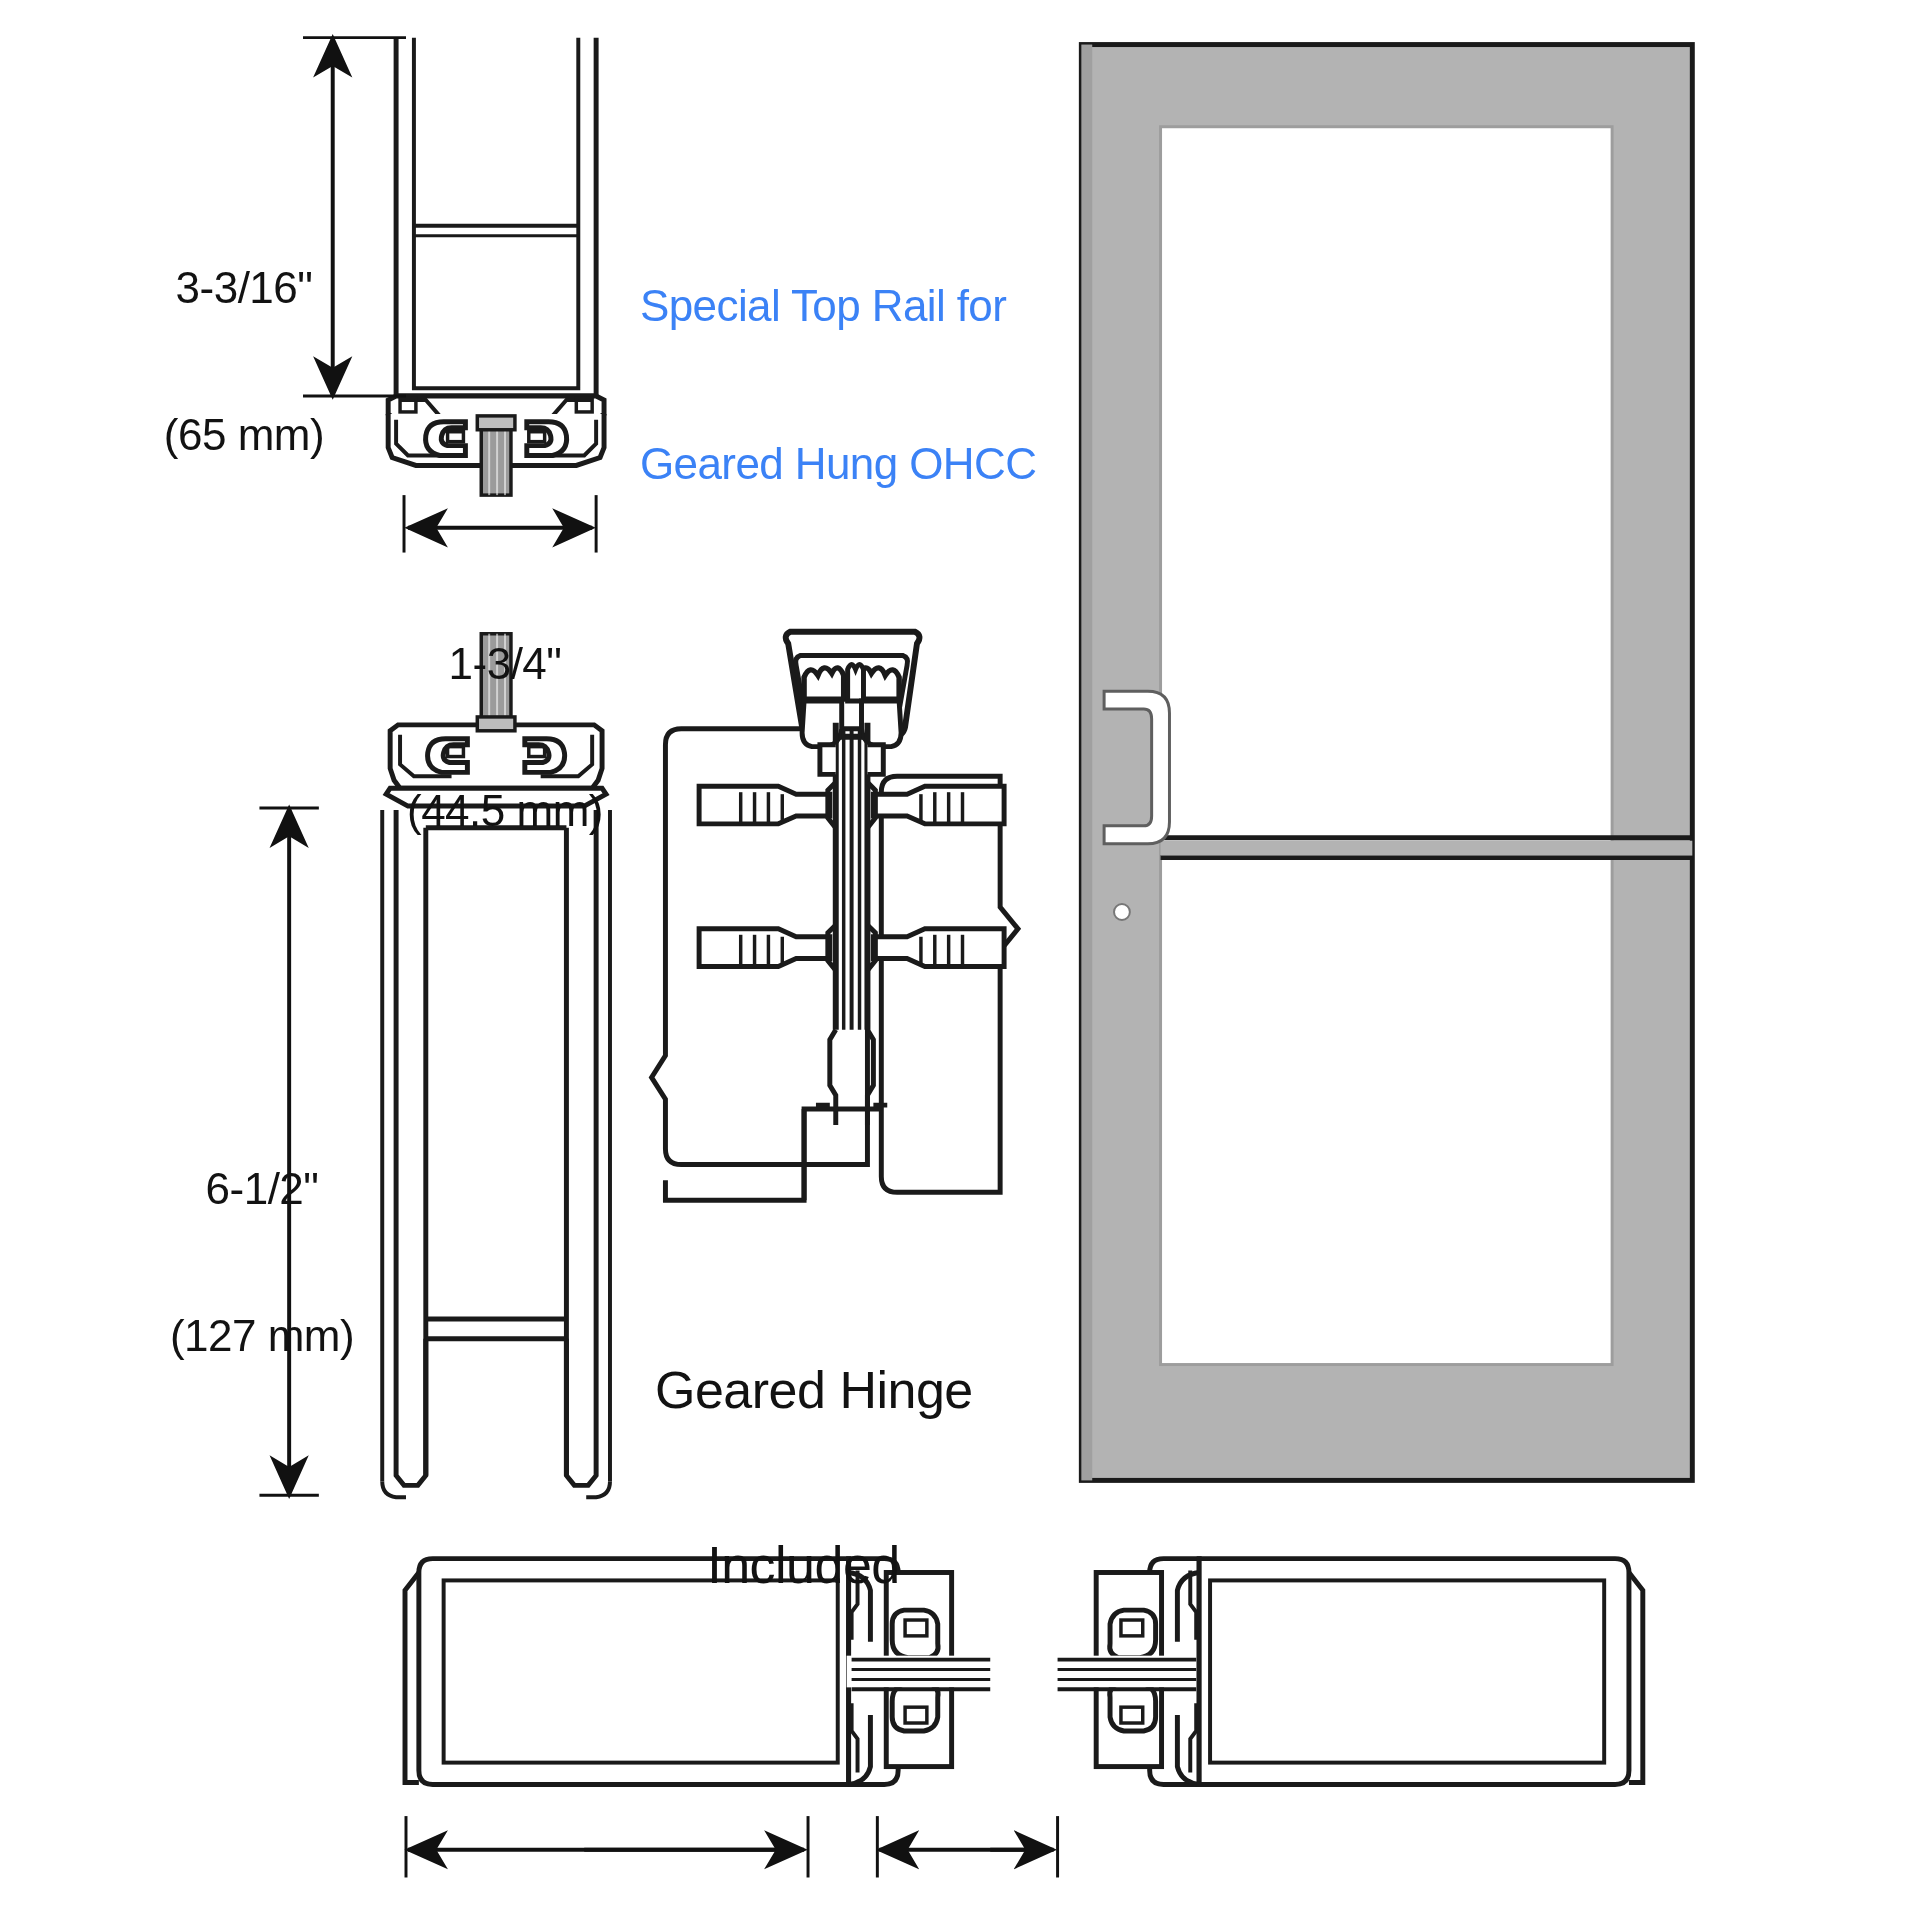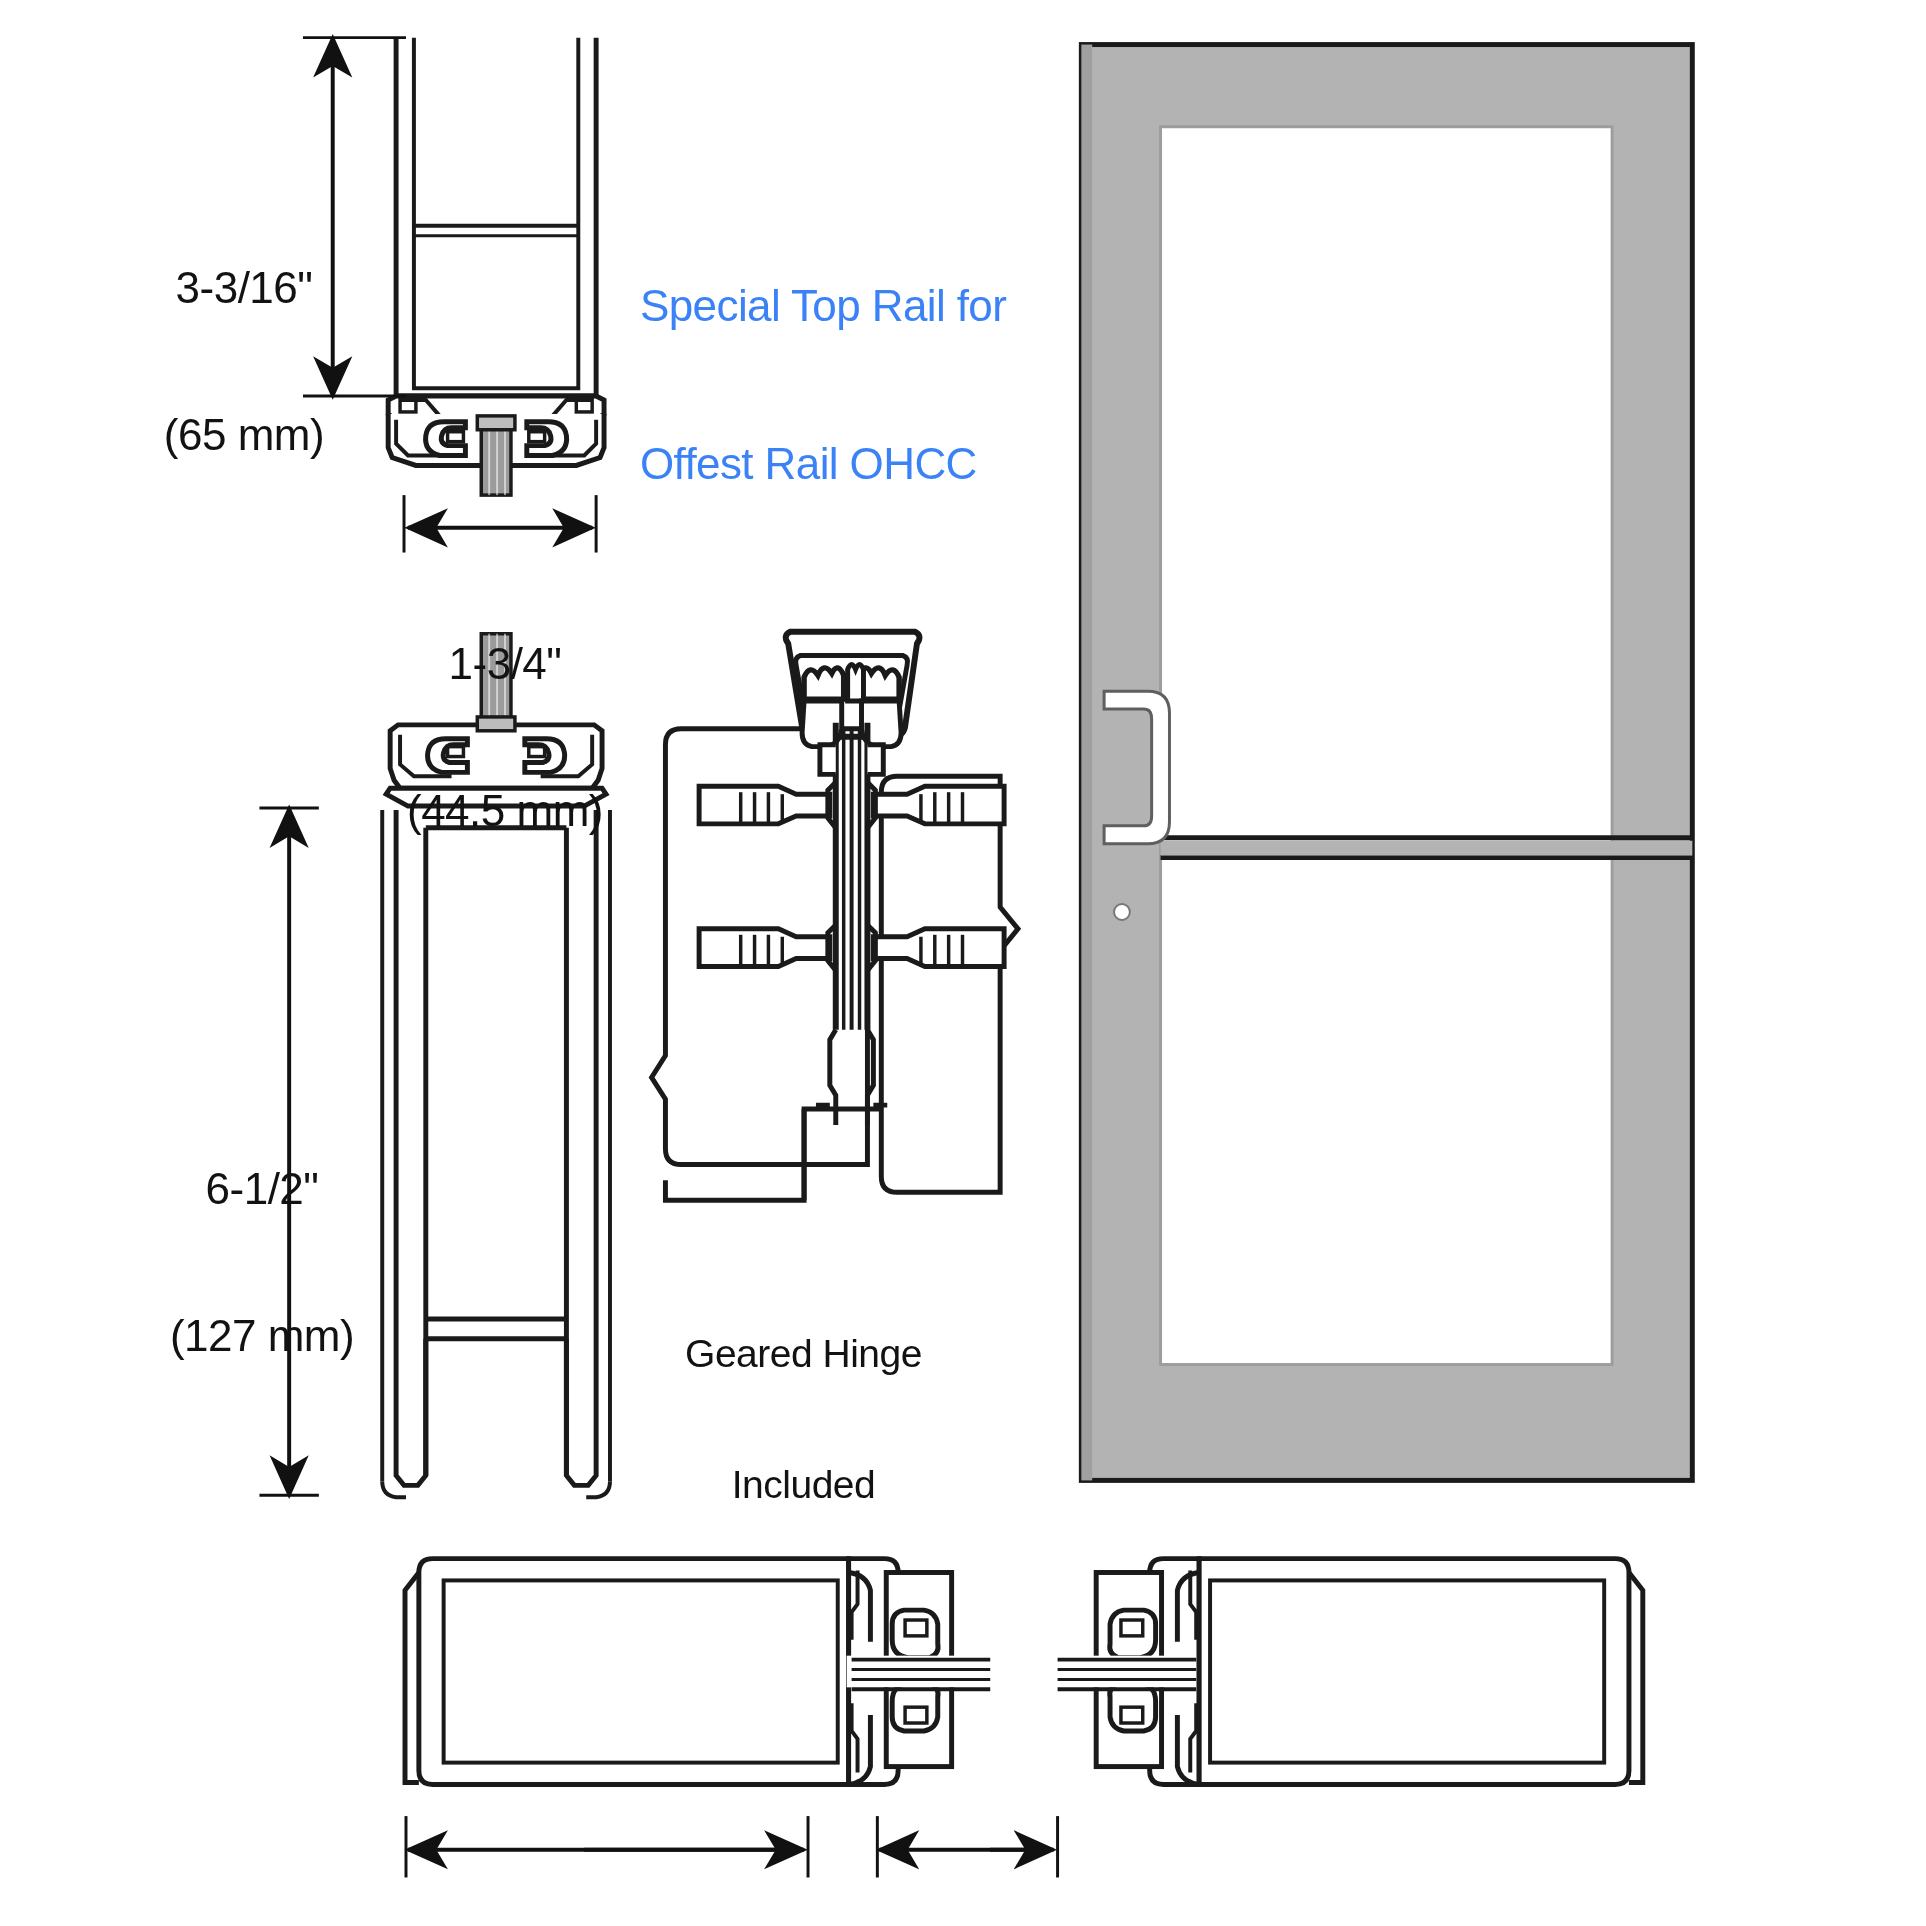--- a/index.html
+++ b/index.html
@@ -305,34 +305,34 @@
 
   </svg>
 
   <div class="dimtext" style="left:154px;top:164px;width:180px;font-size:44px;">
     <span class="lbl-l1">3-3/16"</span>
     <span class="lbl-l2">(65 mm)</span>
   </div>
 
   <div class="callout" style="left:640px;top:174px;width:416px;font-size:44px;">
     <span class="lbl-l1">Special Top Rail for</span>
-    <span class="lbl-l2">Offest Rail OHCC</span>
+    <span class="lbl-l2">Geared Hung OHCC</span>
   </div>
 
   <div class="dimtext" style="left:386px;top:540px;width:238px;font-size:44px;">
     <span class="lbl-l1">1-3/4"</span>
     <span class="lbl-l2">(44.5 mm)</span>
   </div>
 
   <div class="dimtext" style="left:158px;top:1065px;width:208px;font-size:44px;">
     <span class="lbl-l1">6-1/2"</span>
     <span class="lbl-l2">(127 mm)</span>
   </div>
 
-  <div class="dimtext" style="left:655px;top:1245px;width:297px;font-size:39px;">
+  <div class="dimtext" style="left:655px;top:1245px;width:297px;font-size:52px;">
     <span class="lbl-l1">Geared Hinge</span>
     <span class="lbl-l2">Included</span>
   </div>
 
   <div class="dimtext" style="left:475px;top:1820px;width:267px;font-size:44px;">
     <span class="lbl-l1">3-1/2"</span>
     
   </div>
 
   <div class="dimtext" style="left:871px;top:1820px;width:267px;font-size:44px;">

